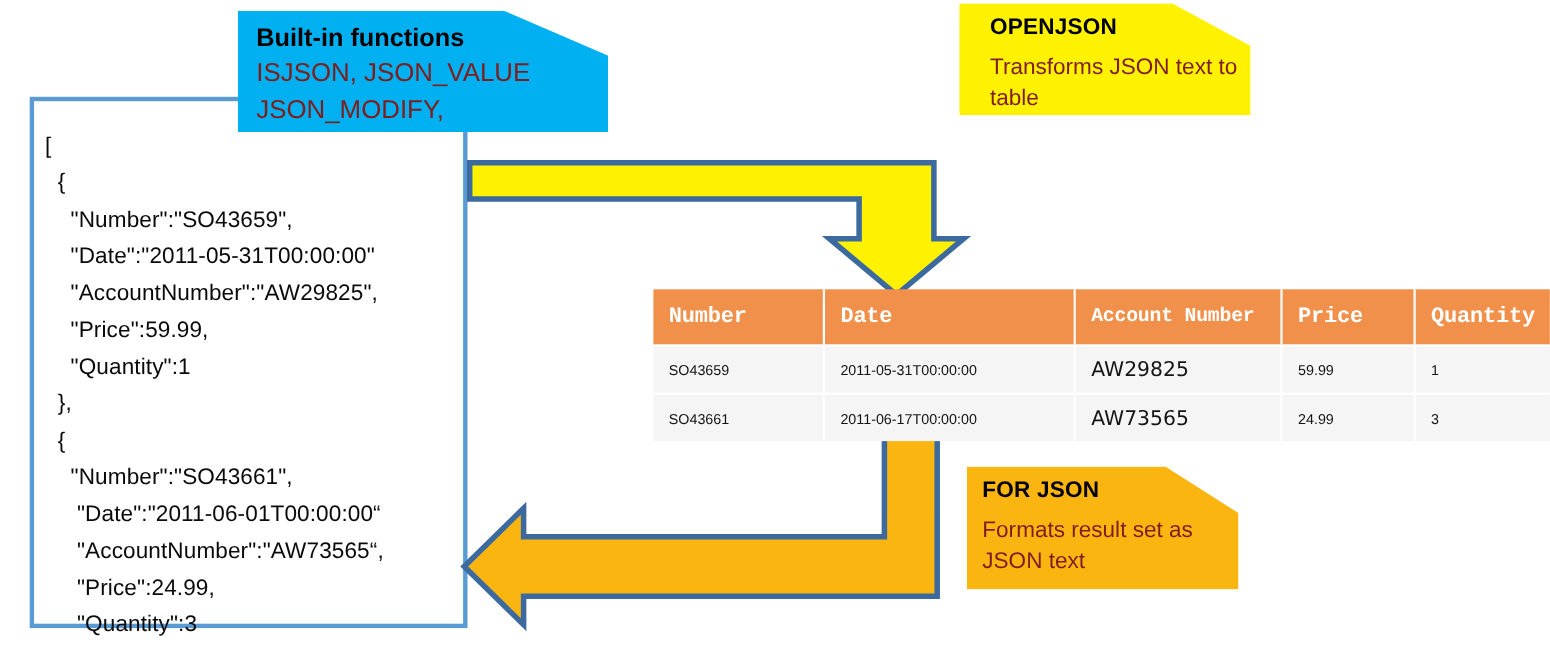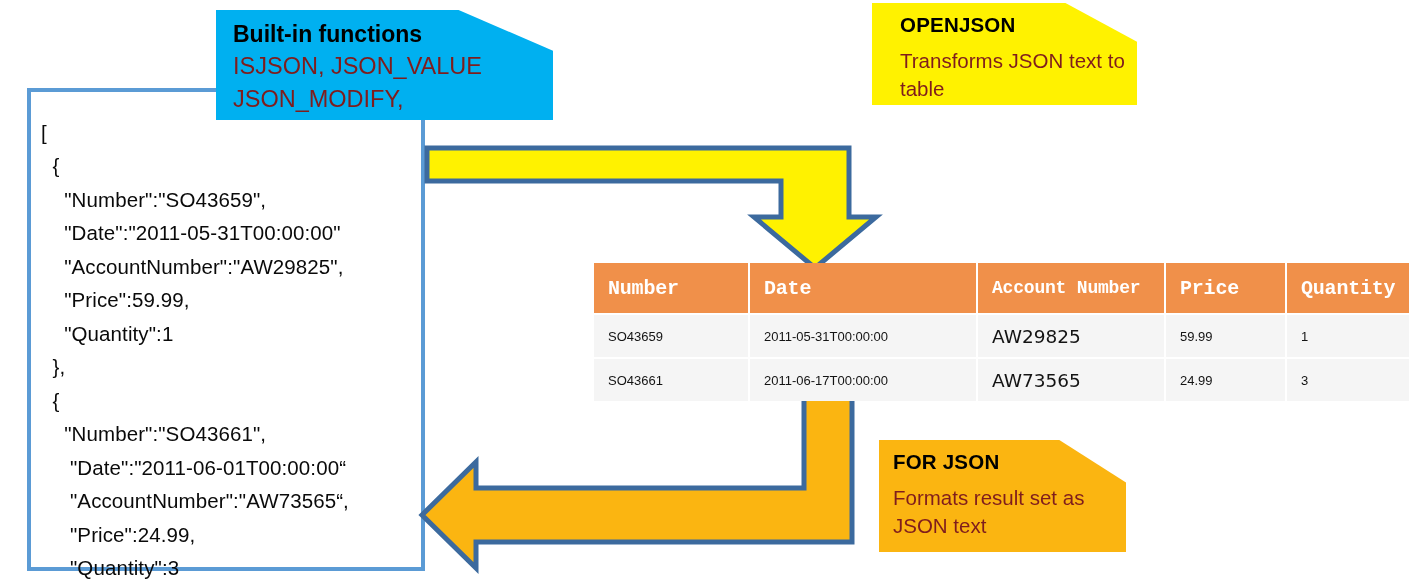--- a/index.html
+++ b/index.html
@@ -109,21 +109,21 @@
   #callout-openjson .callout-body {
     position: absolute;
     left: 14px;
     top: 44px;
     font-size: 20.5px;
     line-height: 28px;
   }
 
   #callout-forjson {
     left: 879px;
-    top: 440px;
+    top: 424px;
     width: 247px;
     height: 112px;
     background: #FBB511;
     clip-path: polygon(0 0, 73% 0, 100% 38%, 100% 100%, 0 100%);
   }
   #callout-forjson .callout-title {
     position: absolute;
     left: 14px;
     top: 9px;
     font-size: 20.5px;

